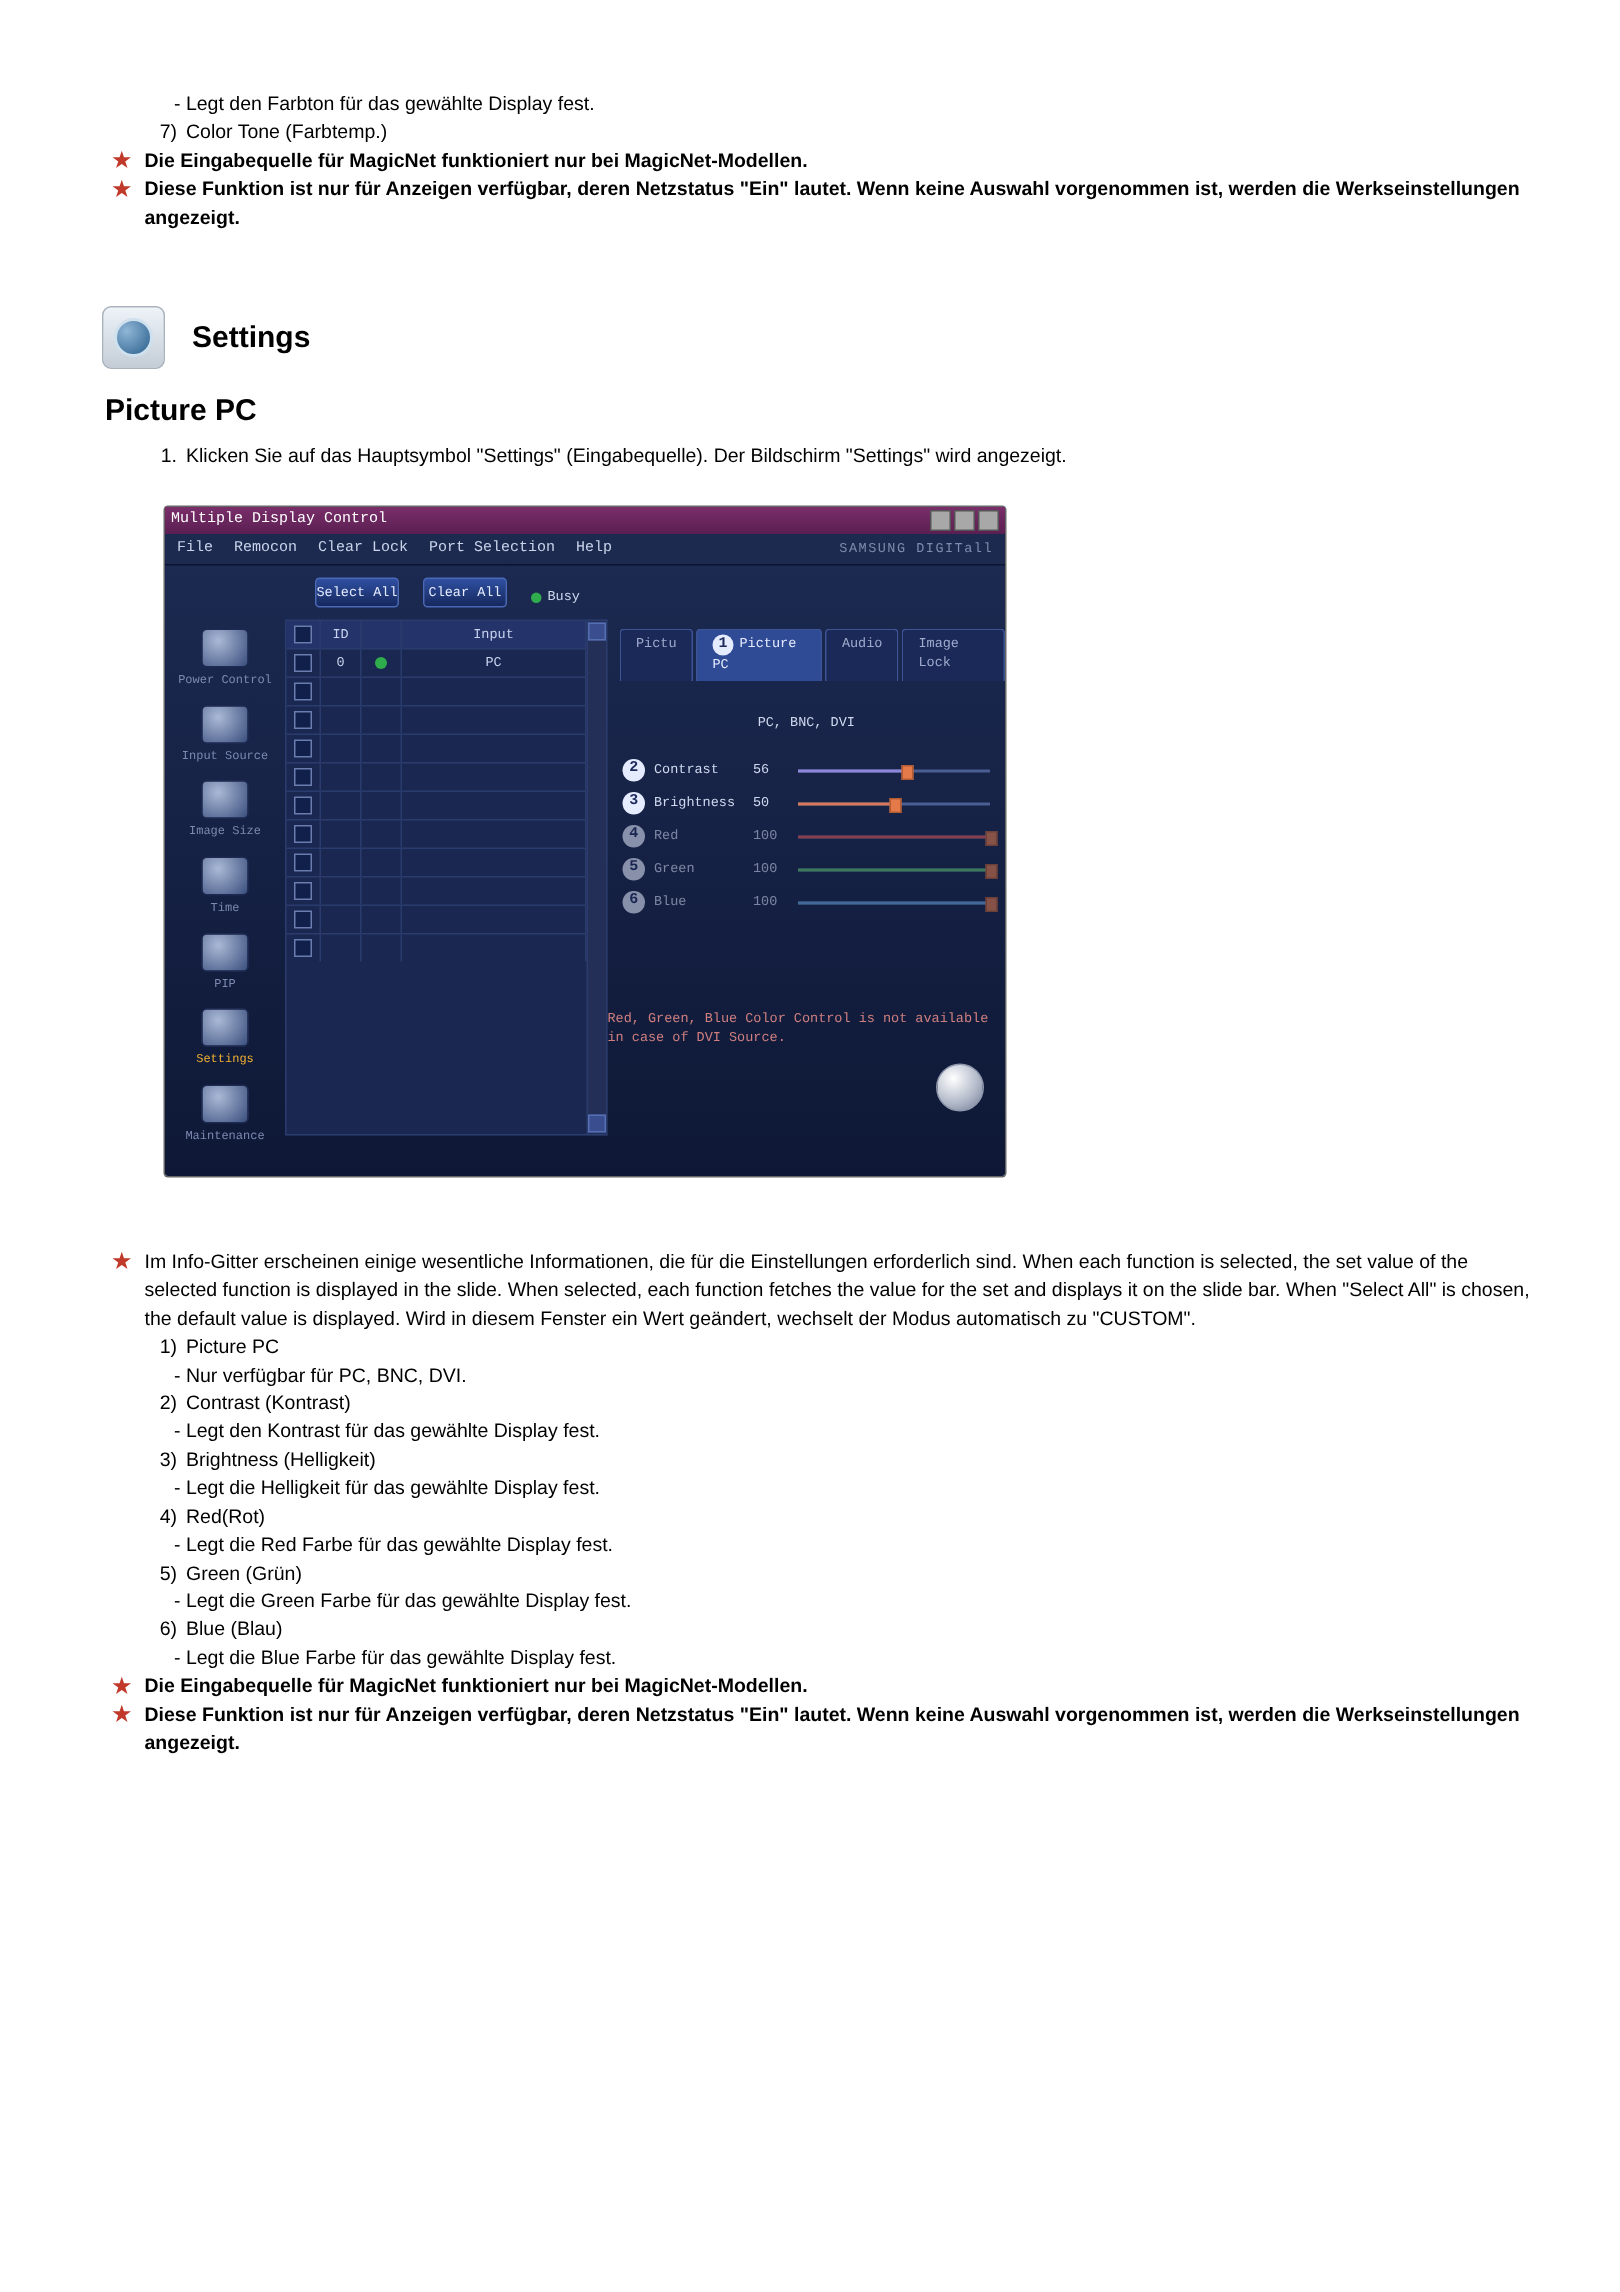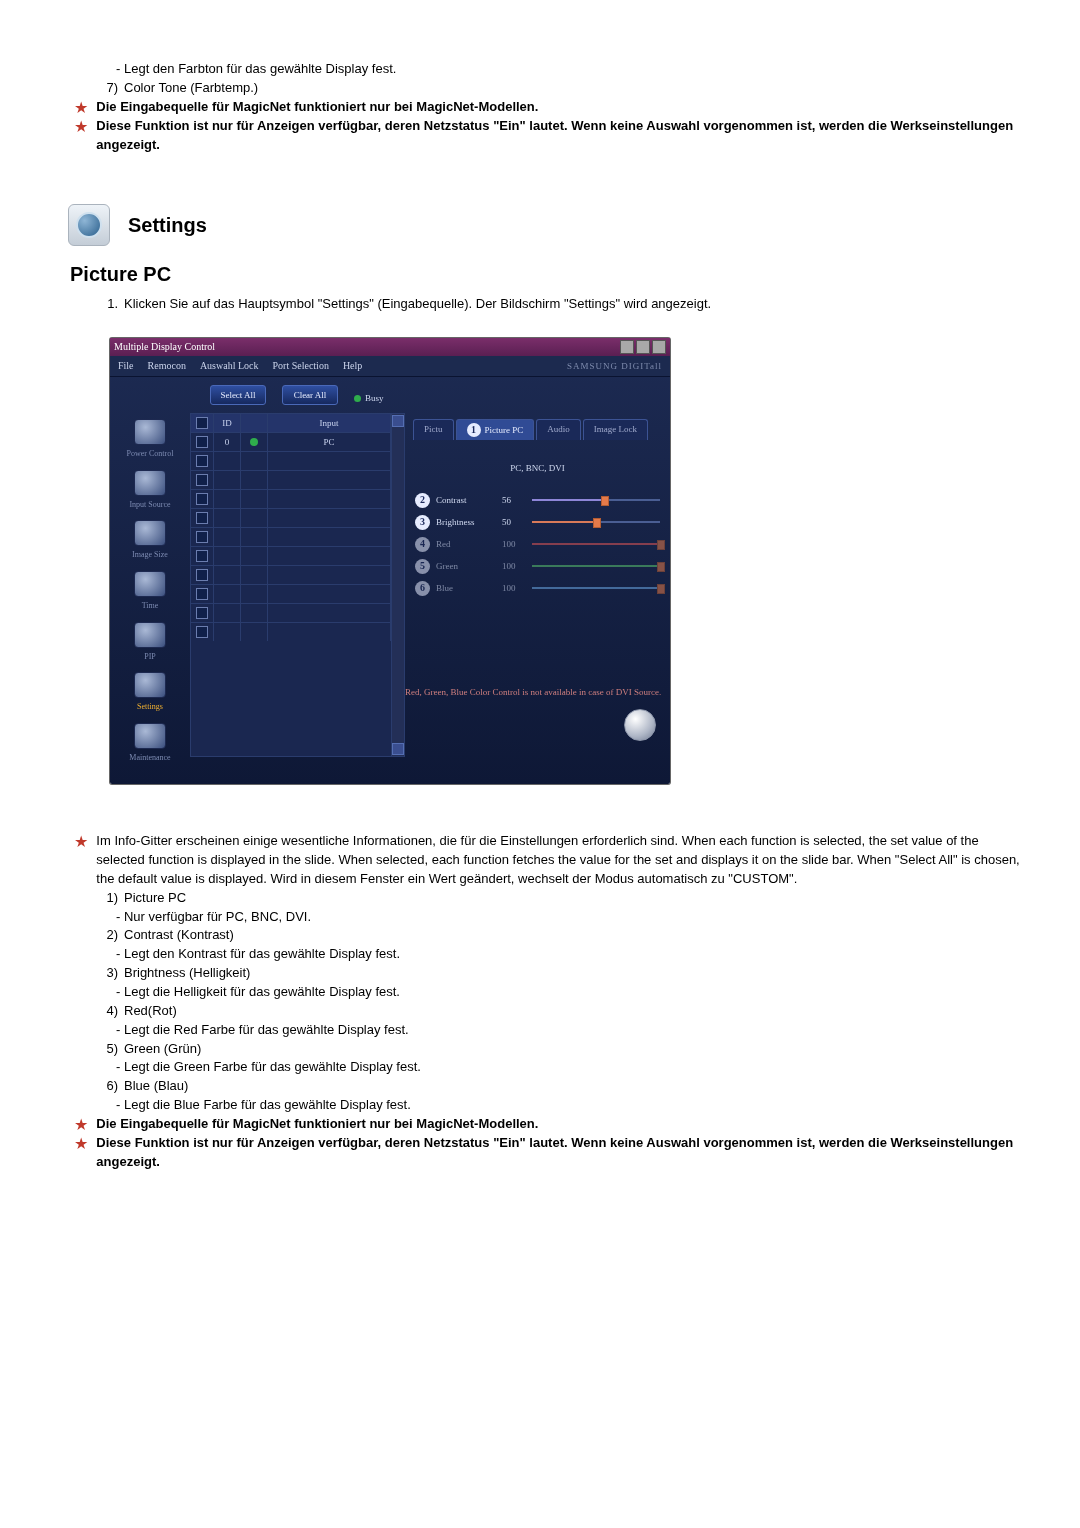--- a/index.html
+++ b/index.html
@@ -26,21 +26,21 @@
   .settings-icon-box .fg{position:absolute;left:50%;top:50%;width:22px;height:22px;
     transform:translate(-50%,-50%);border-radius:50%;
     background:radial-gradient(circle at 30% 30%,#8fb6d6,#2a5f8c);
     border:2px solid #cfe0ee}
   .h2{font-size:20px;font-weight:bold;margin:0}
   .h2.sub{margin:10px 0 6px 10px}
 
   
   .shot{width:560px;height:446px;margin:24px 4px 8px 50px;position:relative;
     border-radius:2px;box-shadow:0 0 0 1px #666;
-    background:linear-gradient(#1d2b53,#0e1836);font-family:Liberation Serif, serif}
+    background:linear-gradient(#1d2b53,#0e1836);font-family:Liberation Mono, monospace}
 
   
   .tb{height:18px;background:linear-gradient(#7a2e6a,#5a1f52);color:#fff;
     font-size:10px;display:flex;align-items:center;justify-content:space-between;
     padding:0 4px}
   .tb .wbtn{width:12px;height:12px;background:#a8a8a8;border:1px solid #555;display:inline-block}
   .tb .wbtns{display:flex;gap:2px}
 
   
   .mb{height:20px;background:#1c2a4f;border-bottom:1px solid #0a1330;
@@ -155,21 +155,21 @@
         <span class="wbtn"></span>
         <span class="wbtn"></span>
         <span class="wbtn"></span>
       </span>
     </div>
 
     <div class="mb">
       <span class="items">
         <span>File</span>
         <span>Remocon</span>
-        <span>Auswahl Lock</span>
+        <span>Clear Lock</span>
         <span>Port Selection</span>
         <span>Help</span>
       </span>
       <span class="brand">SAMSUNG DIGITall</span>
     </div>
 
     <div class="toolbar">
       <span class="tbtn">Select All</span>
       <span class="tbtn">Clear All</span>
       <span class="busy">

